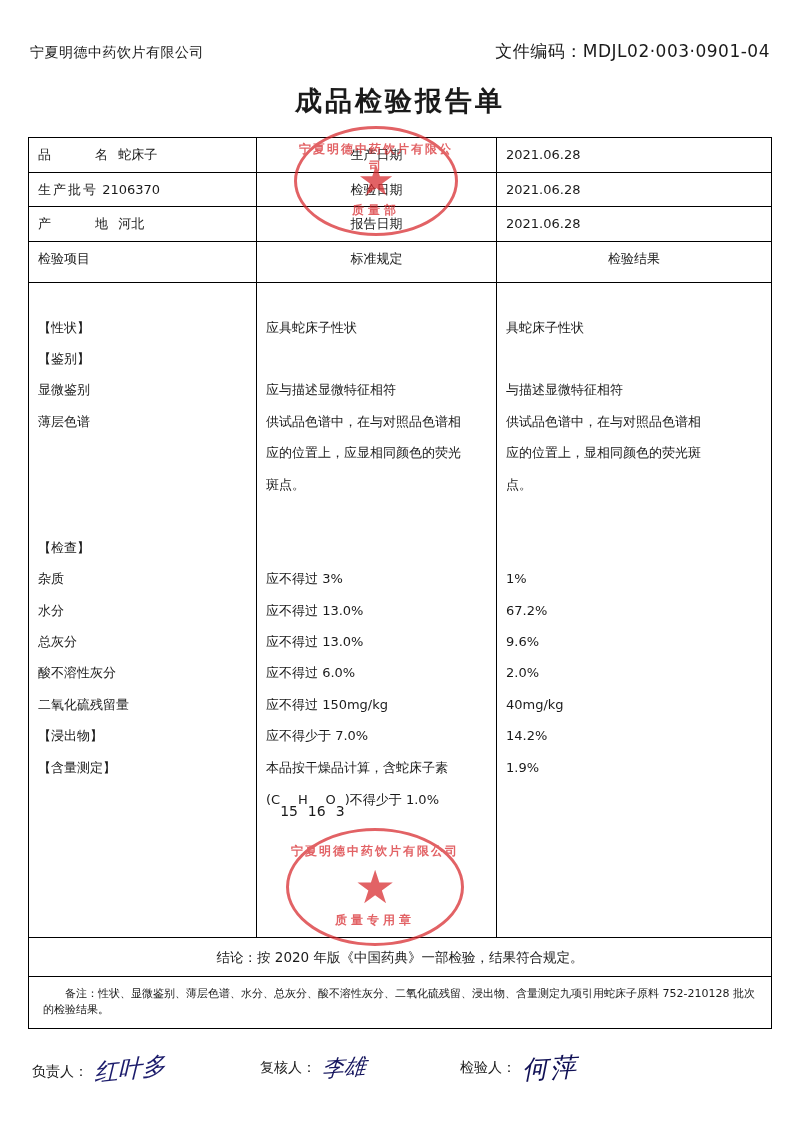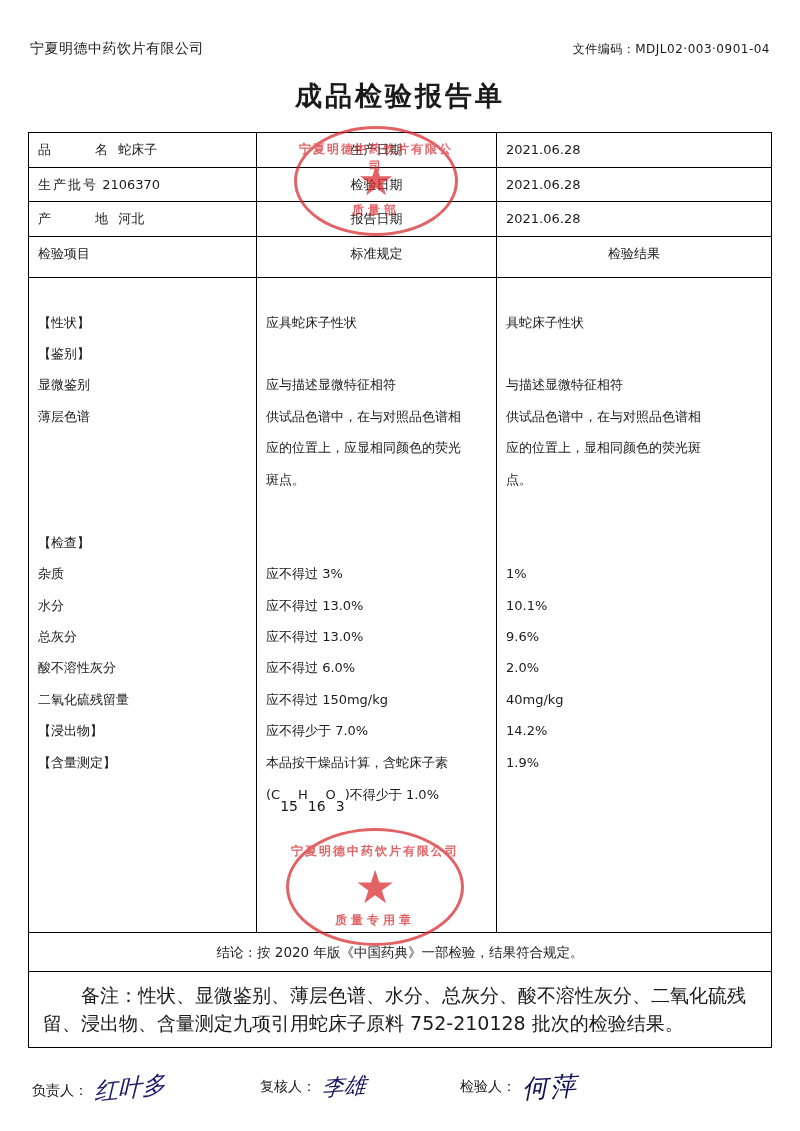--- a/index.html
+++ b/index.html
@@ -25,21 +25,21 @@
   
   .hdr {
     display: flex;
     justify-content: space-between;
     align-items: baseline;
     font-size: 13.5px;
     letter-spacing: 0.5px;
     padding: 0 2px;
   }
   .hdr .company { font-size: 14px; }
-  .hdr .docno { font-size: 12px; }
+  .hdr .docno { font-size: 17px; }
   .title {
     text-align: center;
     font-size: 27px;
     font-weight: bold;
     letter-spacing: 3px;
     margin: 20px 0 18px 0;
     font-family: "DejaVu Serif", "Liberation Serif", serif;
   }
   
   table.doc {
@@ -81,21 +81,21 @@
   .gap { height: 22px; }
   .wrapline { line-height: 2.42; }
   .sub { font-size: 14px; vertical-align: baseline; position: relative; top: 12px; }
 
   .concl {
     text-align: center;
     font-size: 13.5px;
     padding: 9px 10px !important;
   }
   .remark {
-    font-size: 19px;
+    font-size: 11px;
     padding: 9px 14px !important;
     line-height: 1.85;
     text-indent: 2em;
   }
   
   .signs {
     display: flex;
     margin-top: 26px;
     font-size: 14px;
     padding-left: 4px;
@@ -251,21 +251,21 @@
           <div class="gap"></div>
           <div class="rowline">具蛇床子性状</div>
           <div class="rowline">&nbsp;</div>
           <div class="rowline">与描述显微特征相符</div>
           <div class="wrapline">供试品色谱中，在与对照品色谱相</div>
           <div class="wrapline">应的位置上，显相同颜色的荧光斑</div>
           <div class="wrapline">点。</div>
           <div class="wrapline">&nbsp;</div>
           <div class="rowline">&nbsp;</div>
           <div class="rowline">1%</div>
-          <div class="rowline">10.1%</div>
+          <div class="rowline">67.2%</div>
           <div class="rowline">9.6%</div>
           <div class="rowline">2.0%</div>
           <div class="rowline">40mg/kg</div>
           <div class="rowline">14.2%</div>
           <div class="rowline">1.9%</div>
         </td>
       </tr>
 
       <tr>
         <td class="concl" colspan="3">结论：按 2020 年版《中国药典》一部检验，结果符合规定。</td>

